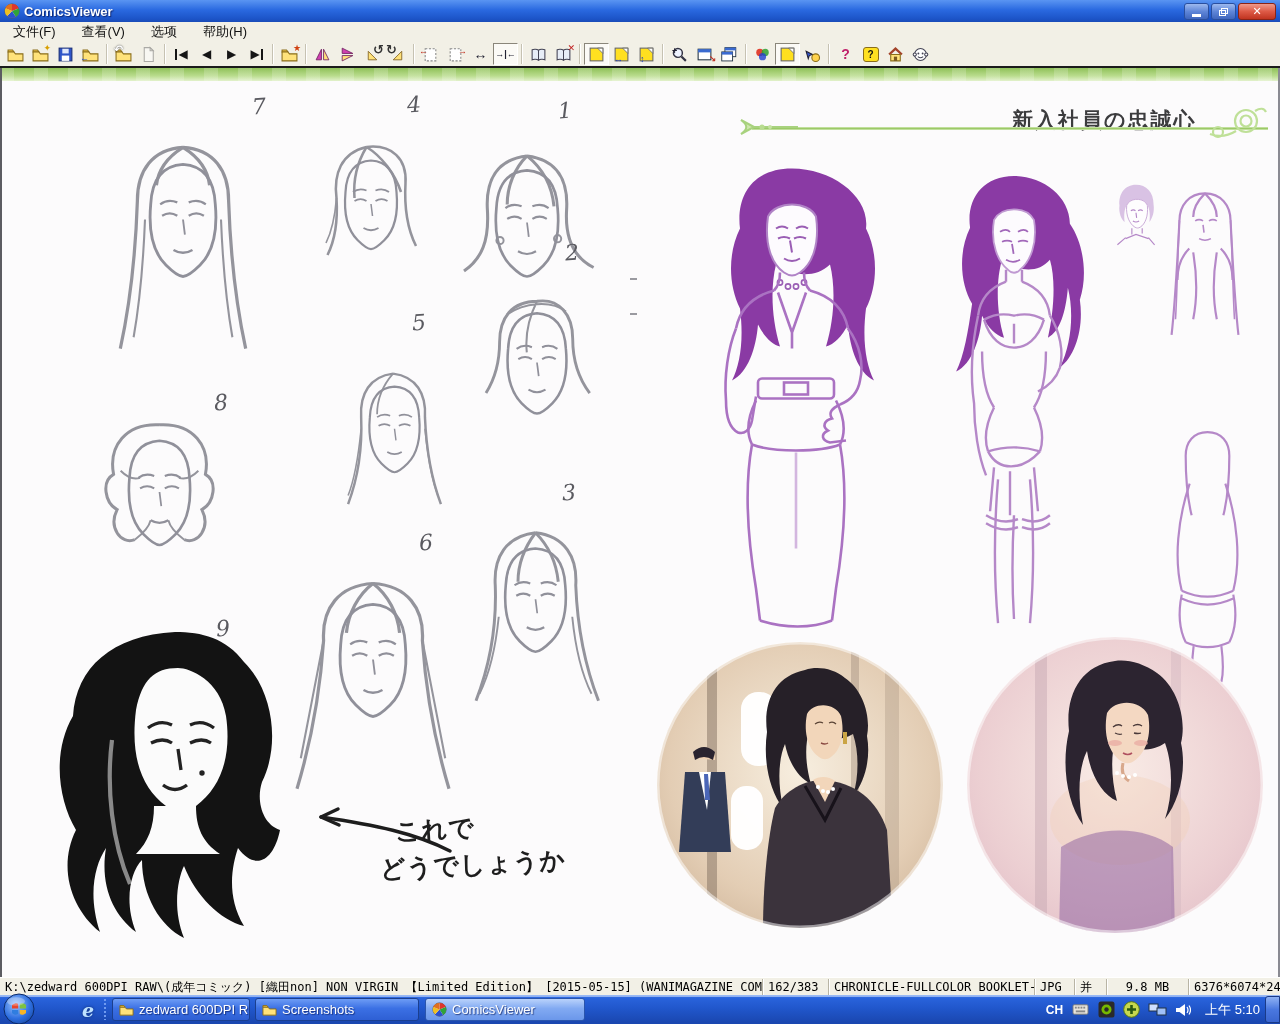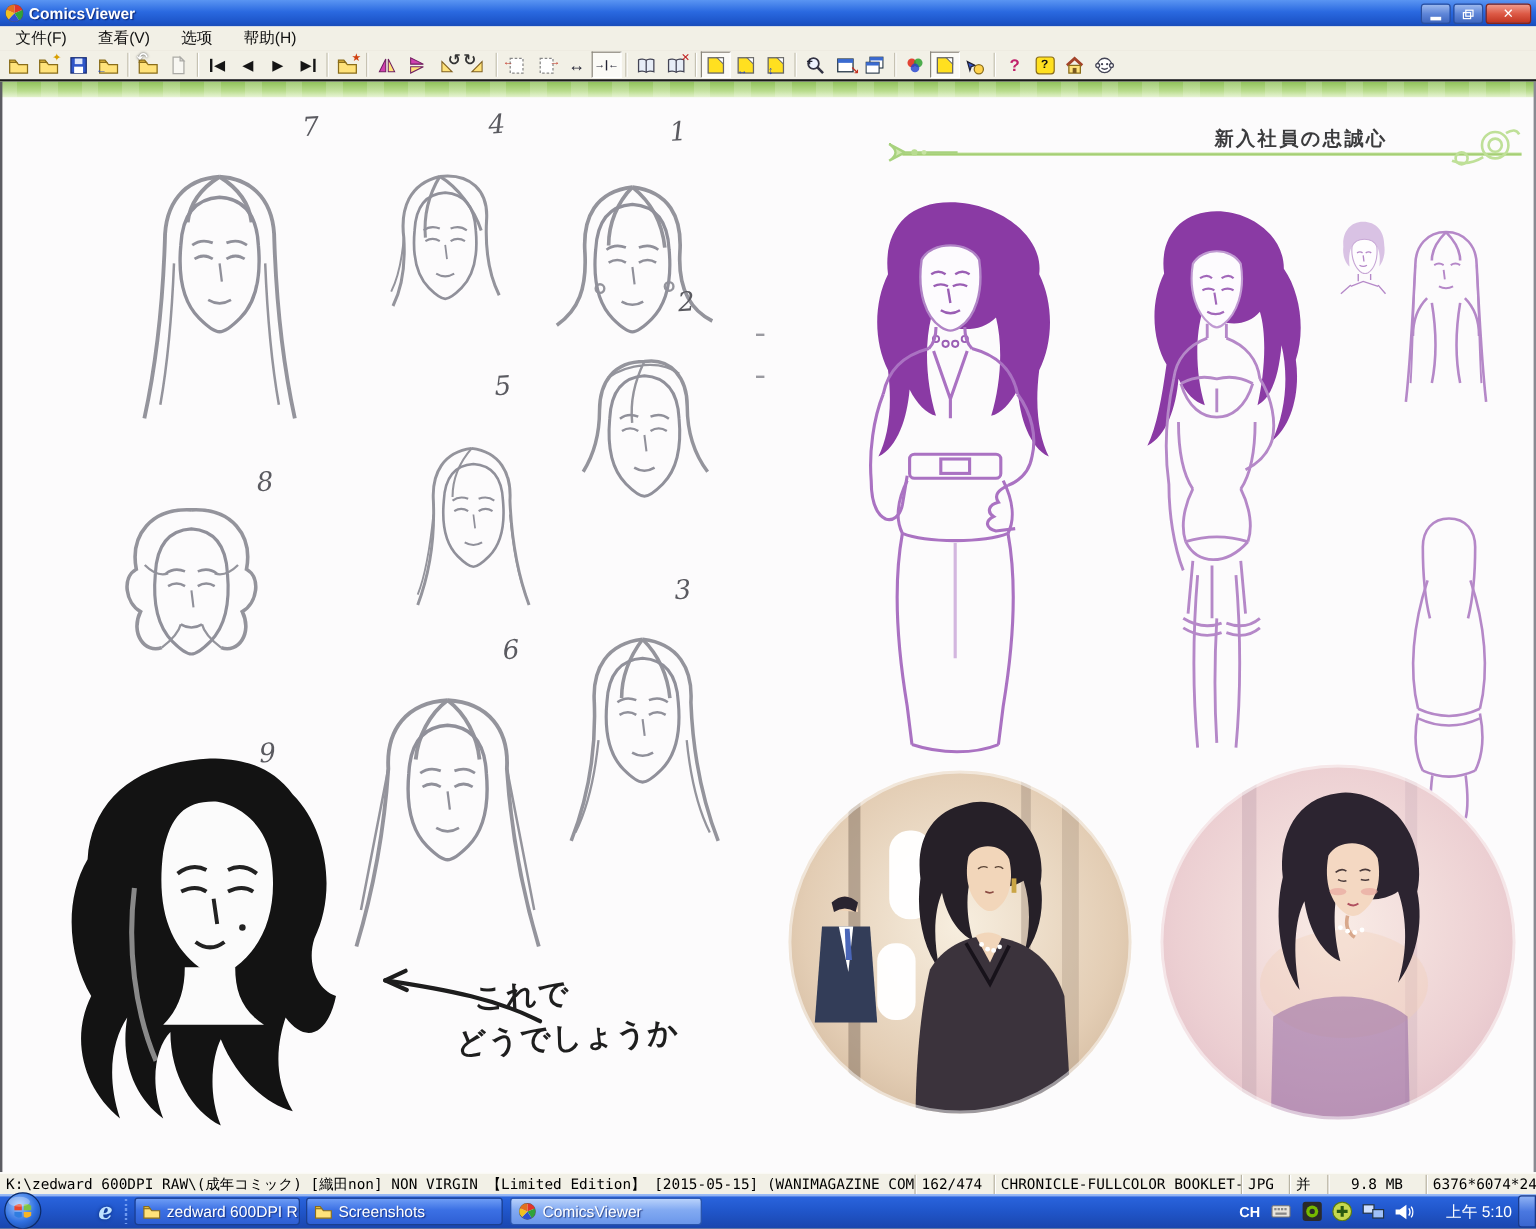--- a/index.html
+++ b/index.html
@@ -56,21 +56,21 @@
   .banner{position:absolute;left:0;top:0;width:100%;height:13px;
     background:linear-gradient(180deg,#8fc159,#b9dc8d 60%,#e2f1cb);}
   .banner::after{content:"";position:absolute;inset:0;
     background:repeating-linear-gradient(90deg,rgba(255,255,255,.18) 0 14px,rgba(255,255,255,0) 14px 34px);}
   .sketch{position:absolute;}
   .sketch svg{width:100%;height:100%;}
   .sknum{position:absolute;font-family:"DejaVu Serif",serif;font-style:italic;
     font-size:22px;color:#5a5a60;transform:rotate(-4deg);}
   .note{position:absolute;font-size:25px;font-weight:600;color:#1e1e1e;transform:rotate(-3deg);
     font-family:"DejaVu Sans",sans-serif;letter-spacing:1px;}
-  .hdr-title{position:absolute;left:1012px;top:38px;font-size:16px;font-weight:bold;color:#3c3c3e;
+  .hdr-title{position:absolute;left:1012px;top:38px;font-size:21px;font-weight:bold;color:#3c3c3e;
     letter-spacing:2px;}
   .hdr-line{position:absolute;left:752px;top:59px;width:516px;height:3px;
     background:linear-gradient(180deg,#d3eab6,#9cc968,#d3eab6);}
   .figwrap{position:absolute;}
   .figwrap svg{width:100%;height:100%;}
   .gmark{position:absolute;width:7px;height:2px;background:#9a9aa0;}
 
   
   .statusbar{position:absolute;left:0;top:977px;width:1280px;height:18px;background:#f2f0e6;
     display:flex;align-items:center;font-family:"DejaVu Sans Mono","Liberation Mono",monospace;
@@ -91,21 +91,21 @@
   .ql-sep{position:absolute;left:104px;top:4px;width:2px;height:21px;
     background:repeating-linear-gradient(180deg,#6f9af0 0 2px,transparent 2px 4px);}
   .taskbtn{position:absolute;top:3px;height:23px;border-radius:3px;border:1px solid #1b3f8f;
     background:linear-gradient(180deg,#6d9cf5,#3b70e4 45%,#2e5fd4);
     display:flex;align-items:center;padding:0 6px;gap:5px;box-sizing:border-box;
     color:#fff;font-size:13px;text-shadow:1px 1px 1px rgba(10,25,90,.7);overflow:hidden;white-space:nowrap;}
   .taskbtn.active{background:linear-gradient(180deg,#b9d2fb,#82aaf2 45%,#6b97ea);border-color:#2a55ac;}
   .taskbtn svg{flex:0 0 auto;}
   .tray{position:absolute;right:20px;top:0;height:29px;display:flex;align-items:center;gap:8px;}
   .tray .lang{color:#fff;font-size:12px;font-weight:bold;}
-  .tray .clock{color:#fff;font-size:13px;margin-left:19px;}
+  .tray .clock{color:#fff;font-size:13px;margin-left:6px;}
   .showdesk{position:absolute;right:0;top:1px;width:15px;height:27px;border-radius:3px 0 0 3px;
     border:1px solid #1a3a88;background:linear-gradient(180deg,#8fb2f4,#4a78e0 50%,#3a66d0);box-sizing:border-box;}
 </style>
 </head>
 <body>
 
 <svg width="0" height="0" style="position:absolute">
   <defs>
     <g id="ic-folder">
         <path d="M1,5.6 v-1.8 h4.2 l1.4,1.8z" fill="#ffd34d" stroke="#8a6d1a" stroke-width="1"></path>
@@ -695,21 +695,21 @@
               <circle cx="170" cy="140" r="2"></circle>
             </g>
         </g>
         <circle cx="150" cy="150" r="147" fill="none" stroke="#fff" opacity=".5" stroke-width="3"></circle>
       </svg>
     </div>
   </div>
 
   <div class="statusbar">
     <div class="sfield">K:\zedward 600DPI RAW\(成年コミック) [織田non] NON VIRGIN 【Limited Edition】 [2015-05-15] (WANIMAGAZINE COMICS SPECIAL).rar</div>
-    <div class="sfield" style="width:66px">162/474</div>
+    <div class="sfield" style="width:66px">162/383</div>
     <div class="sfield" style="width:206px">CHRONICLE-FULLCOLOR BOOKLET-SID</div>
     <div class="sfield" style="width:40px">JPG</div>
     <div class="sfield" style="width:32px">并</div>
     <div class="sfield" style="width:82px;text-align:center">9.8 MB</div>
     <div class="sfield" style="width:92px">6376*6074*24</div>
   </div>
 
   <div class="taskbar">
     <svg class="startorb" viewBox="0 0 32 32">
       <defs>

